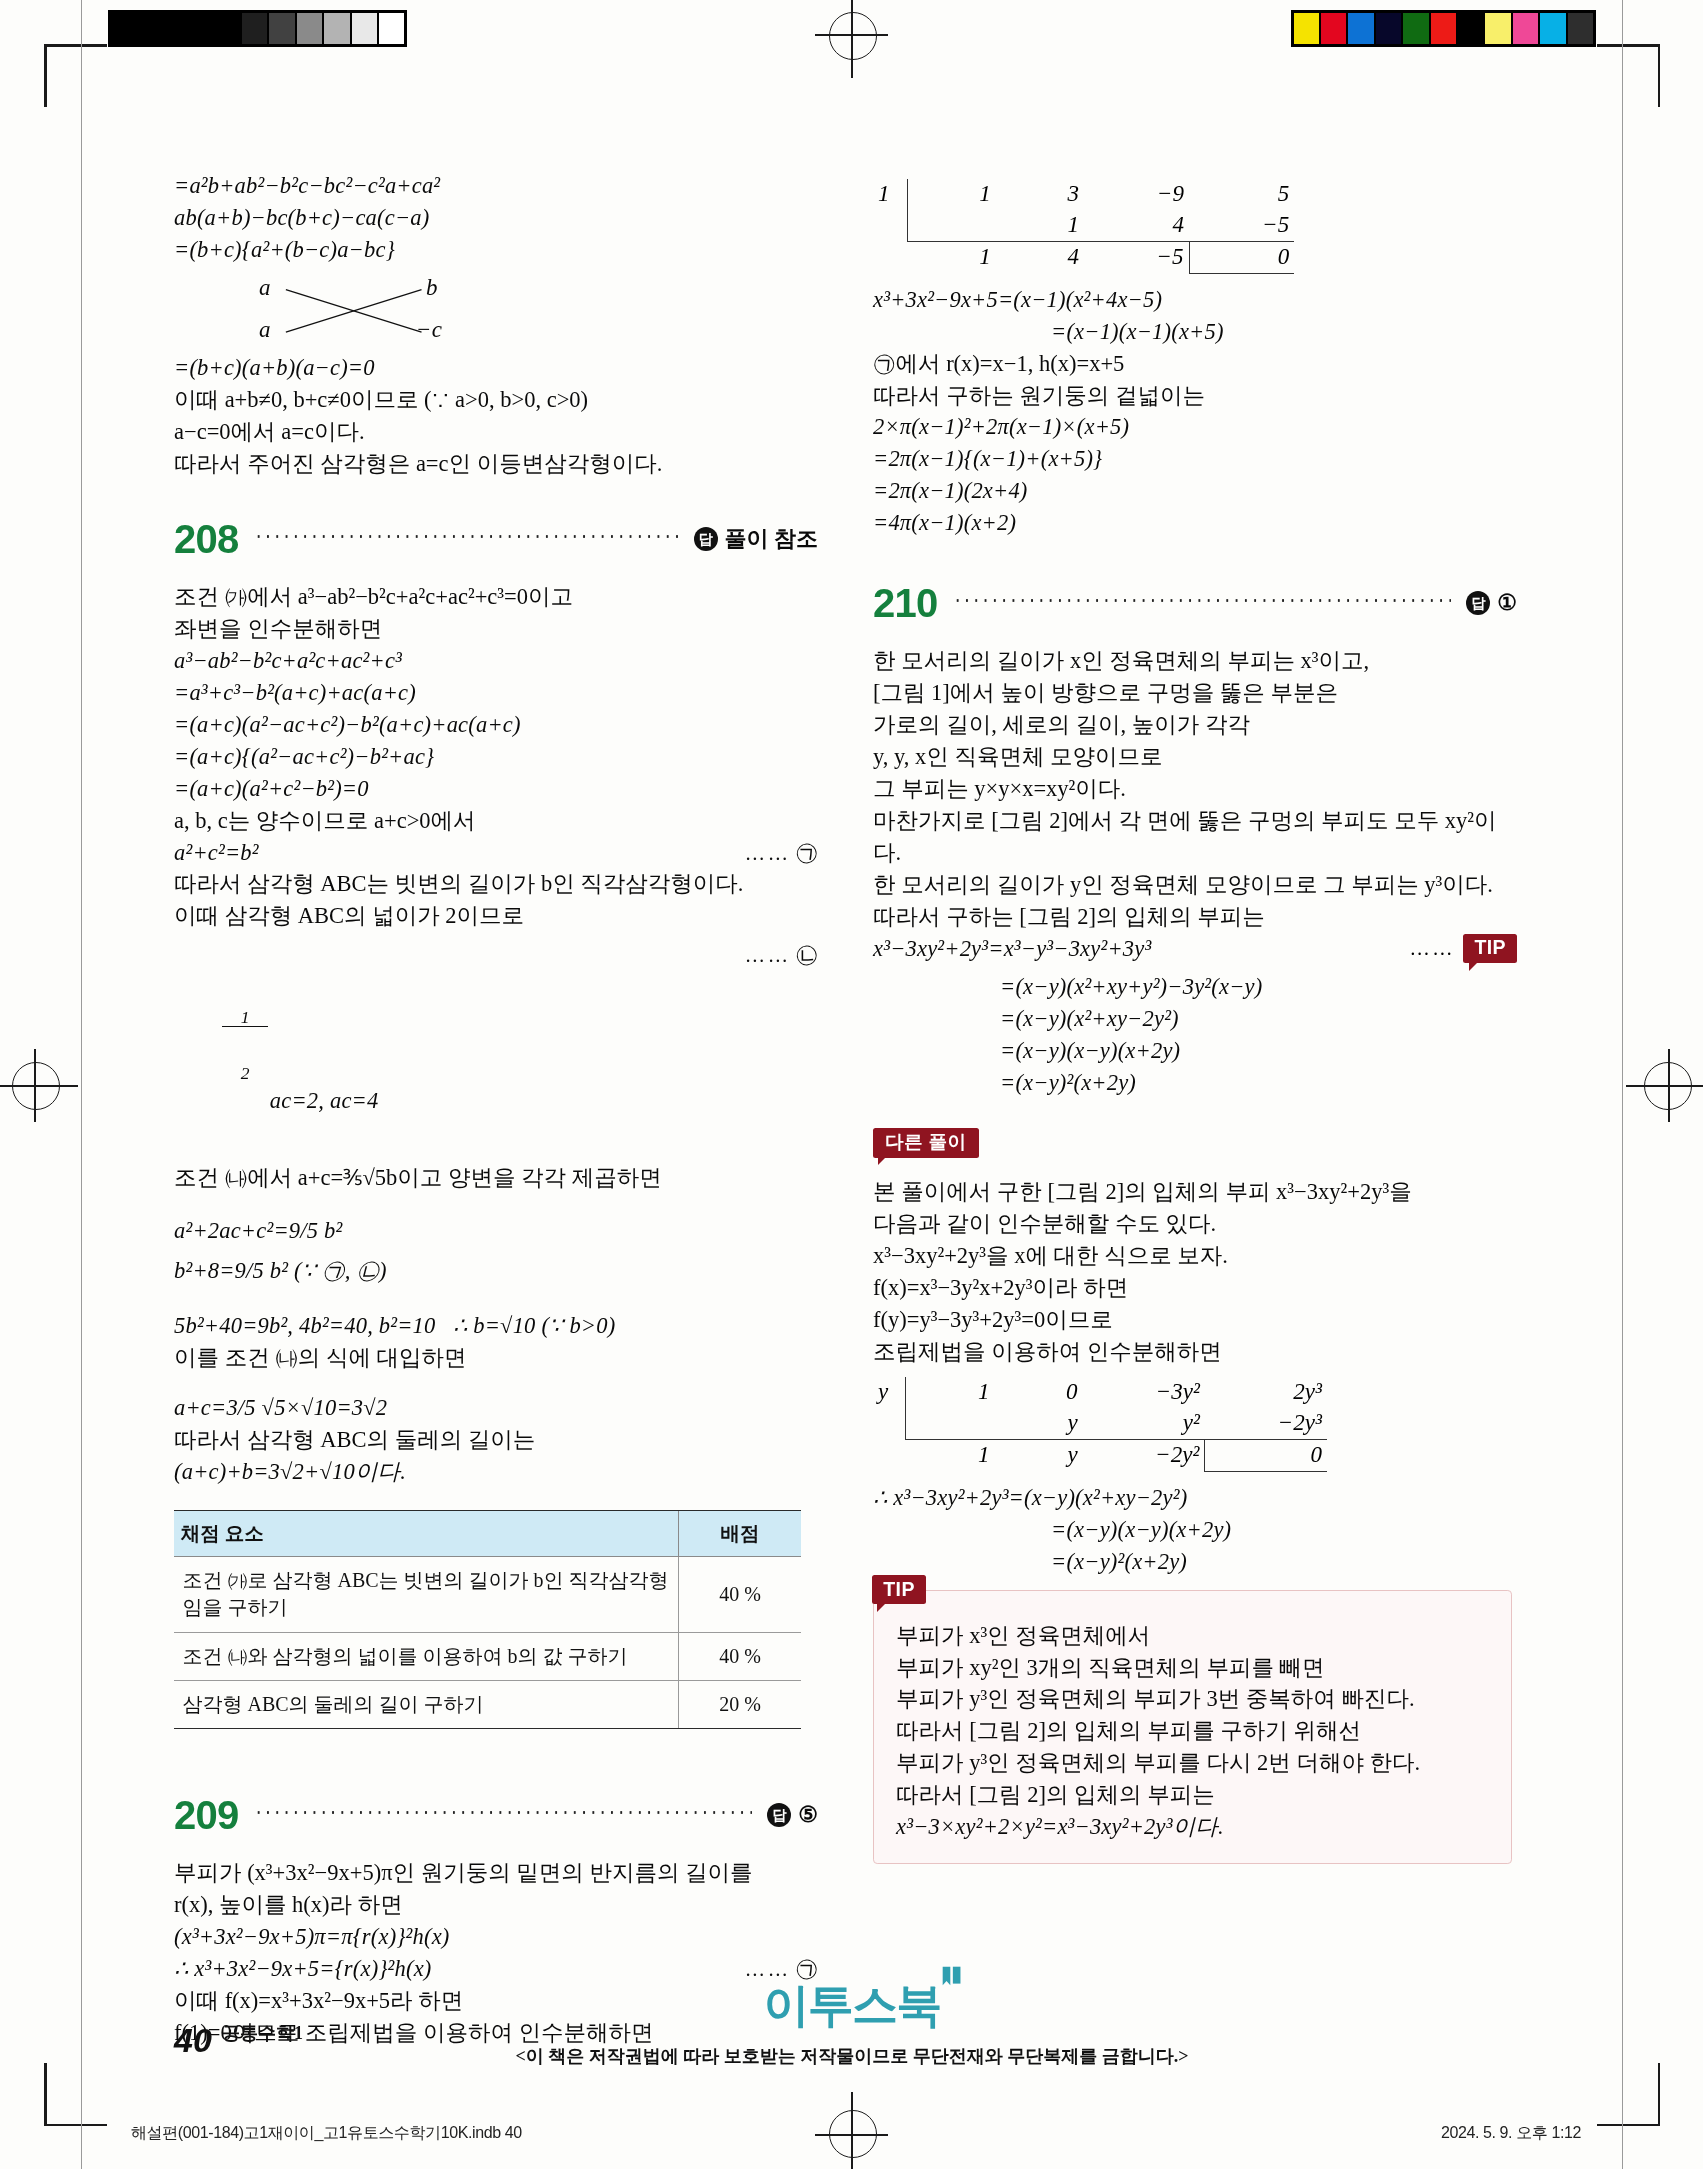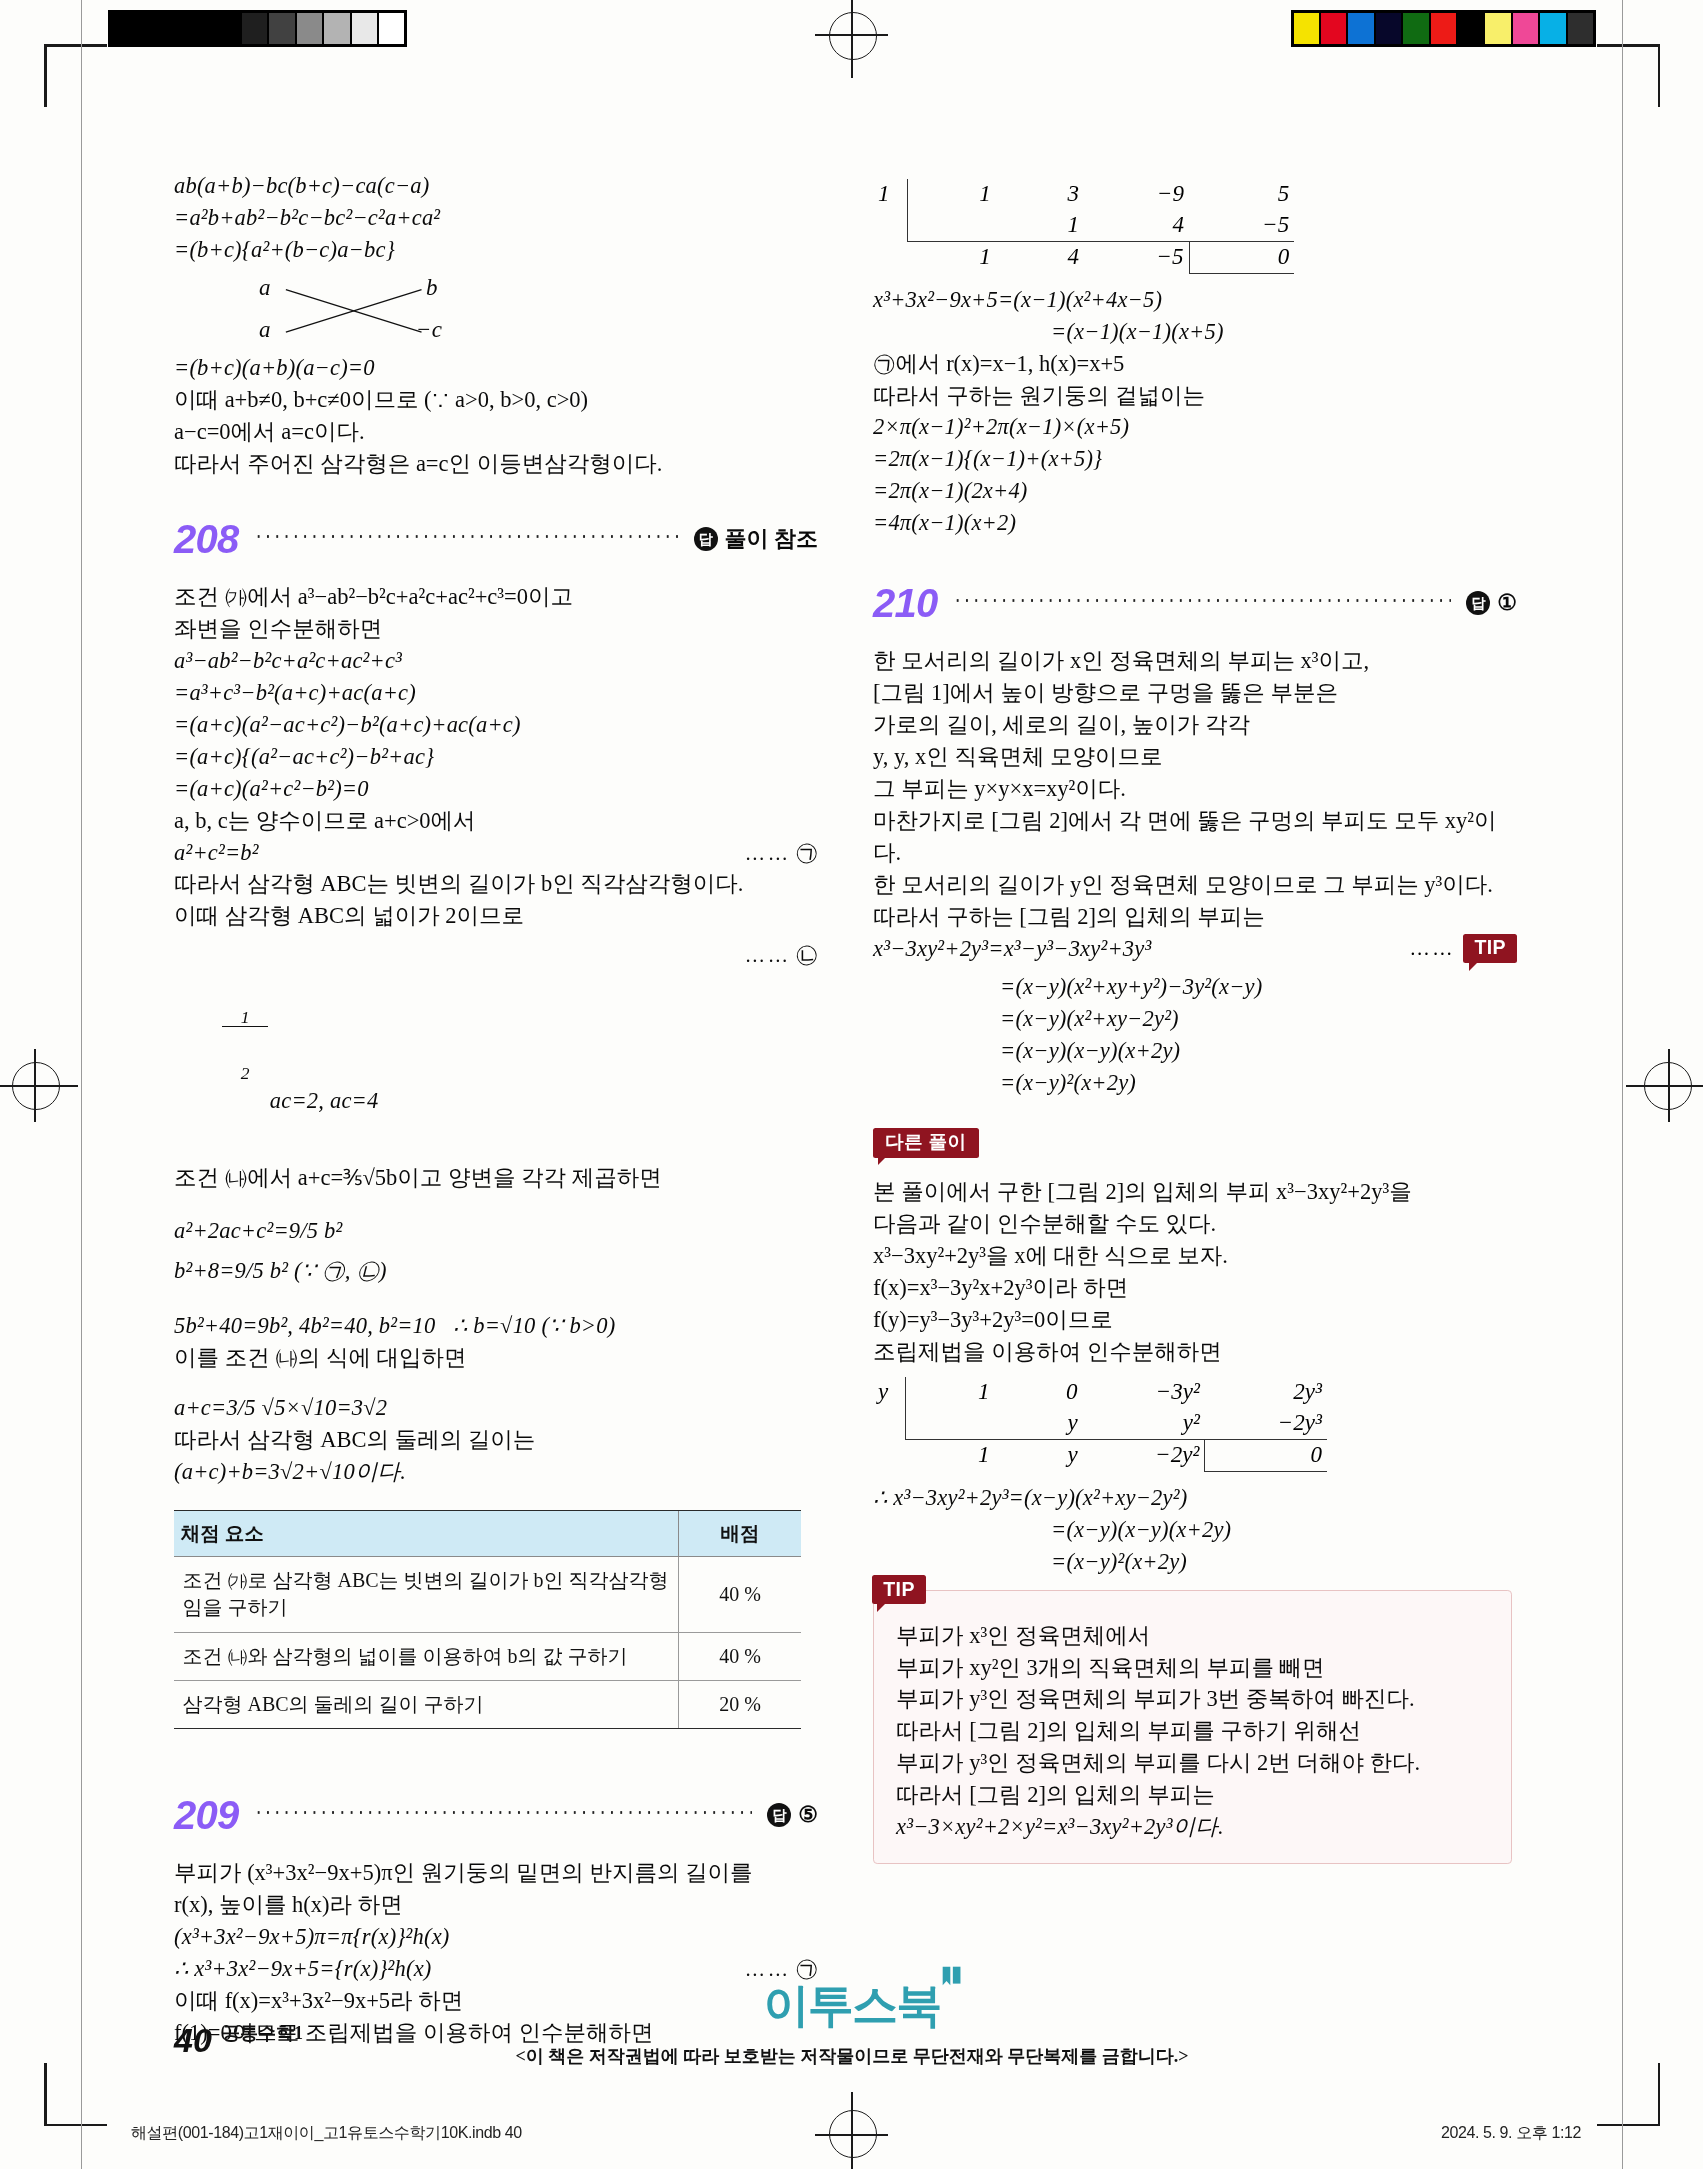--- a/index.html
+++ b/index.html
@@ -32,21 +32,21 @@
   .ln{margin:0;padding:0;line-height:1.42;font-size:22.5px;color:#0a0a0a;white-space:pre-wrap;}
   .indent-2{padding-left:127px;}
   .indent-3{padding-left:178px;}
   .rowref{display:flex;align-items:baseline;}
   .rowref .body{flex:0 0 auto;}
   .rowref .dots{flex:1 1 auto;text-align:right;padding-right:5.1px;font-size:20.3px;letter-spacing:2.5px;color:#111;}
 
   
   .prob-head{display:flex;align-items:center;gap:12px;margin:39px 0 22px 0;}
   .prob-num{
-    color:#8b5cf6;font-weight:bold;font-style:italic;
+    color:#15803d;font-weight:bold;
     font-size:40px;line-height:1;font-family:"Liberation Sans",sans-serif;
     letter-spacing:-0.8px;
   }
   .dotline{
     flex:1 1 auto;height:3.4px;margin:0 3.4px 5.1px 3.4px;
     background-image:radial-gradient(circle, #222 1.2px, transparent 1.4px);
     background-size:9.3px 3.4px;background-repeat:repeat-x;background-position:0 50%;
   }
   .ans-wrap{display:flex;align-items:center;gap:6.8px;white-space:nowrap;}
   .ans-badge{
@@ -166,22 +166,22 @@
     <div class="sw" style="background: rgb(0, 0, 0);"></div>
     <div class="sw" style="background: rgb(248, 239, 106);"></div>
     <div class="sw" style="background: rgb(239, 72, 151);"></div>
     <div class="sw" style="background: rgb(7, 176, 230);"></div>
     <div class="sw" style="background: rgb(46, 46, 46);"></div>
   </div>
 
 <div class="col" id="col-left">
 
   <div>
+    <div class="ln eq">=a²b+ab²−b²c−bc²−c²a+ca²</div>
     <div class="ln eq">ab(a+b)−bc(b+c)−ca(c−a)</div>
-    <div class="ln eq">=a²b+ab²−b²c−bc²−c²a+ca²</div>
     <div class="ln eq">=(b+c){a²+(b−c)a−bc}</div>
 
     <div style="position:relative;height:78px;width:356px;margin:5.1px 0 3.4px 0;">
       <span class="eq" style="position:absolute;left:85px;top:1.7px;">a</span>
       <span class="eq" style="position:absolute;left:252px;top:1.7px;">b</span>
       <span class="eq" style="position:absolute;left:85px;top:44px;">a</span>
       <span class="eq" style="position:absolute;left:242px;top:44px;">−c</span>
       <svg width="356" height="78" style="position:absolute;left:0;top:0;" viewBox="0 0 420 92">
         <line x1="132" y1="22" x2="292" y2="72" stroke="#111" stroke-width="1.6"></line>
         <line x1="132" y1="72" x2="292" y2="22" stroke="#111" stroke-width="1.6"></line>

